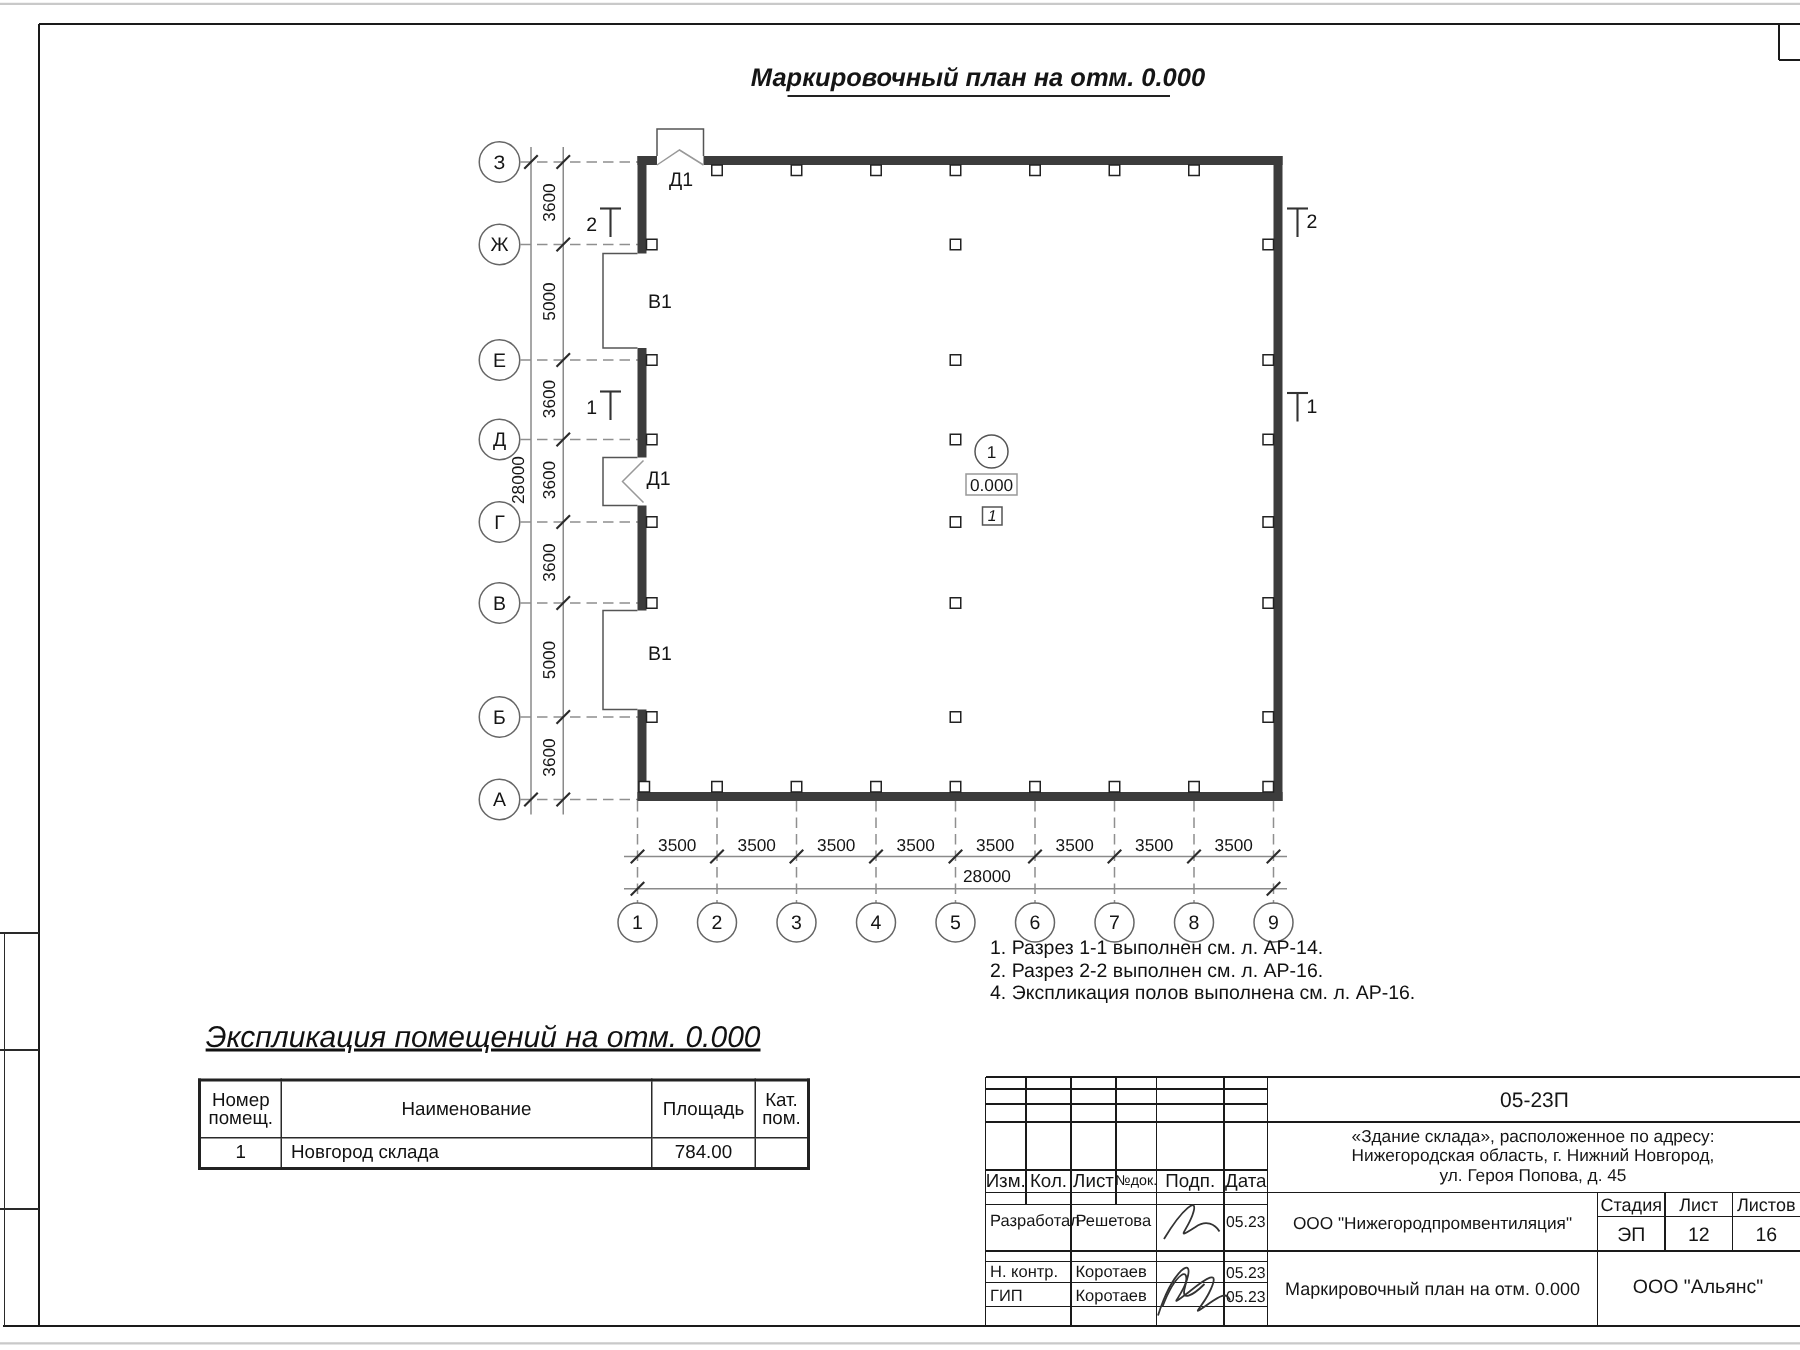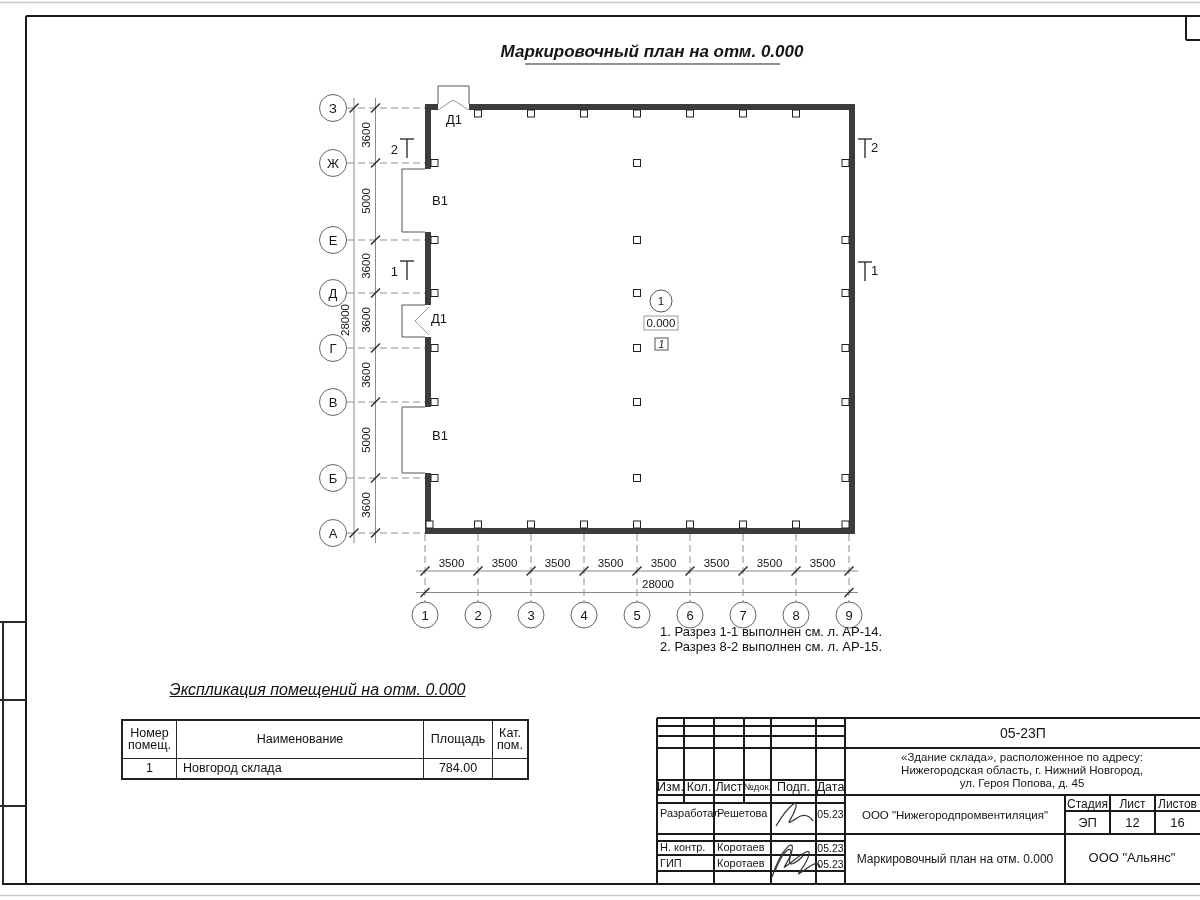--- a/index.html
+++ b/index.html
@@ -16,24 +16,24 @@
   .rmi{font-size:10.5px;font-style:italic;text-anchor:middle;}
   .sth{font-size:12.5px;text-anchor:middle;}
   .sths{font-size:9.5px;text-anchor:middle;}
   .st{font-size:11px;}
   .std{font-size:10.5px;text-anchor:middle;}
   .stb{font-size:14px;text-anchor:middle;}
   .sta{font-size:11.5px;text-anchor:middle;}
   .stt{font-size:12px;text-anchor:middle;}
   .stv{font-size:13px;text-anchor:middle;}
   .notes{position:absolute;left:660px;top:625px;width:530px;font-size:13px;line-height:14.8px;}
-  .expl-title{position:absolute;left:128px;top:681px;width:379px;text-align:center;
-              font-style:italic;font-size:16px;}
+  .expl-title{position:absolute;left:128px;top:681px;width:379px;text-align:right;
+              font-style:italic;font-size:20px;}
   .expl-title span{text-decoration:underline;}
-  .expl{position:absolute;left:121px;top:719px;border-collapse:collapse;}
+  .expl{position:absolute;left:132px;top:719px;border-collapse:collapse;}
   .expl td{border:1px solid #2a2a2a;font-size:12.5px;padding:0 3px;text-align:center;vertical-align:middle;}
   .expl{border:2px solid #222;}
   .expl .hd{height:38px;font-size:12px;line-height:12.5px;}
   .expl .c1{width:47px;}
   .expl .c2{width:240px;margin-top:28px;}
   .expl .c3{width:62px;}
   .expl .c4{width:28px;}
   .expl .dr{height:21px;}
   .expl .left{text-align:left;padding-left:6px;}
   .expl .right{text-align:right;padding-right:6px;}
@@ -328,21 +328,22 @@
 
   <g stroke="#333" stroke-width="1.2" fill="none">
     <path d="M776,826 C788,806 800,796 795,810 C791,821 783,827 797,818 C804,813 810,816 813,821"></path>
     <path d="M772,877 C782,846 797,836 791,854 C787,866 777,873 793,861 C803,853 815,844 806,862 C801,872 792,879 806,869 C813,864 818,861 820,867"></path>
     <path d="M775,871 C784,848 794,843 790,858 C787,868 795,864 803,856"></path>
   </g>
 </svg>
 
 <div class="notes">
   <div>1. Разрез 1-1 выполнен см. л. АР-14.</div>
-  <div>2. Разрез 8-2 выполнен см. л. АР-15.</div>
+  <div>2. Разрез 2-2 выполнен см. л. АР-16.</div>
+  <div>4. Экспликация полов выполнена см. л. АР-16.</div>
 </div>
 
 <div class="expl-title">
   <span>Экспликация помещений на отм. 0.000</span>
 </div>
 <table class="expl">
   <tbody>
       <tr class="hd">
     <td class="c1">Номер помещ.</td>
     <td class="c2">Наименование</td>

